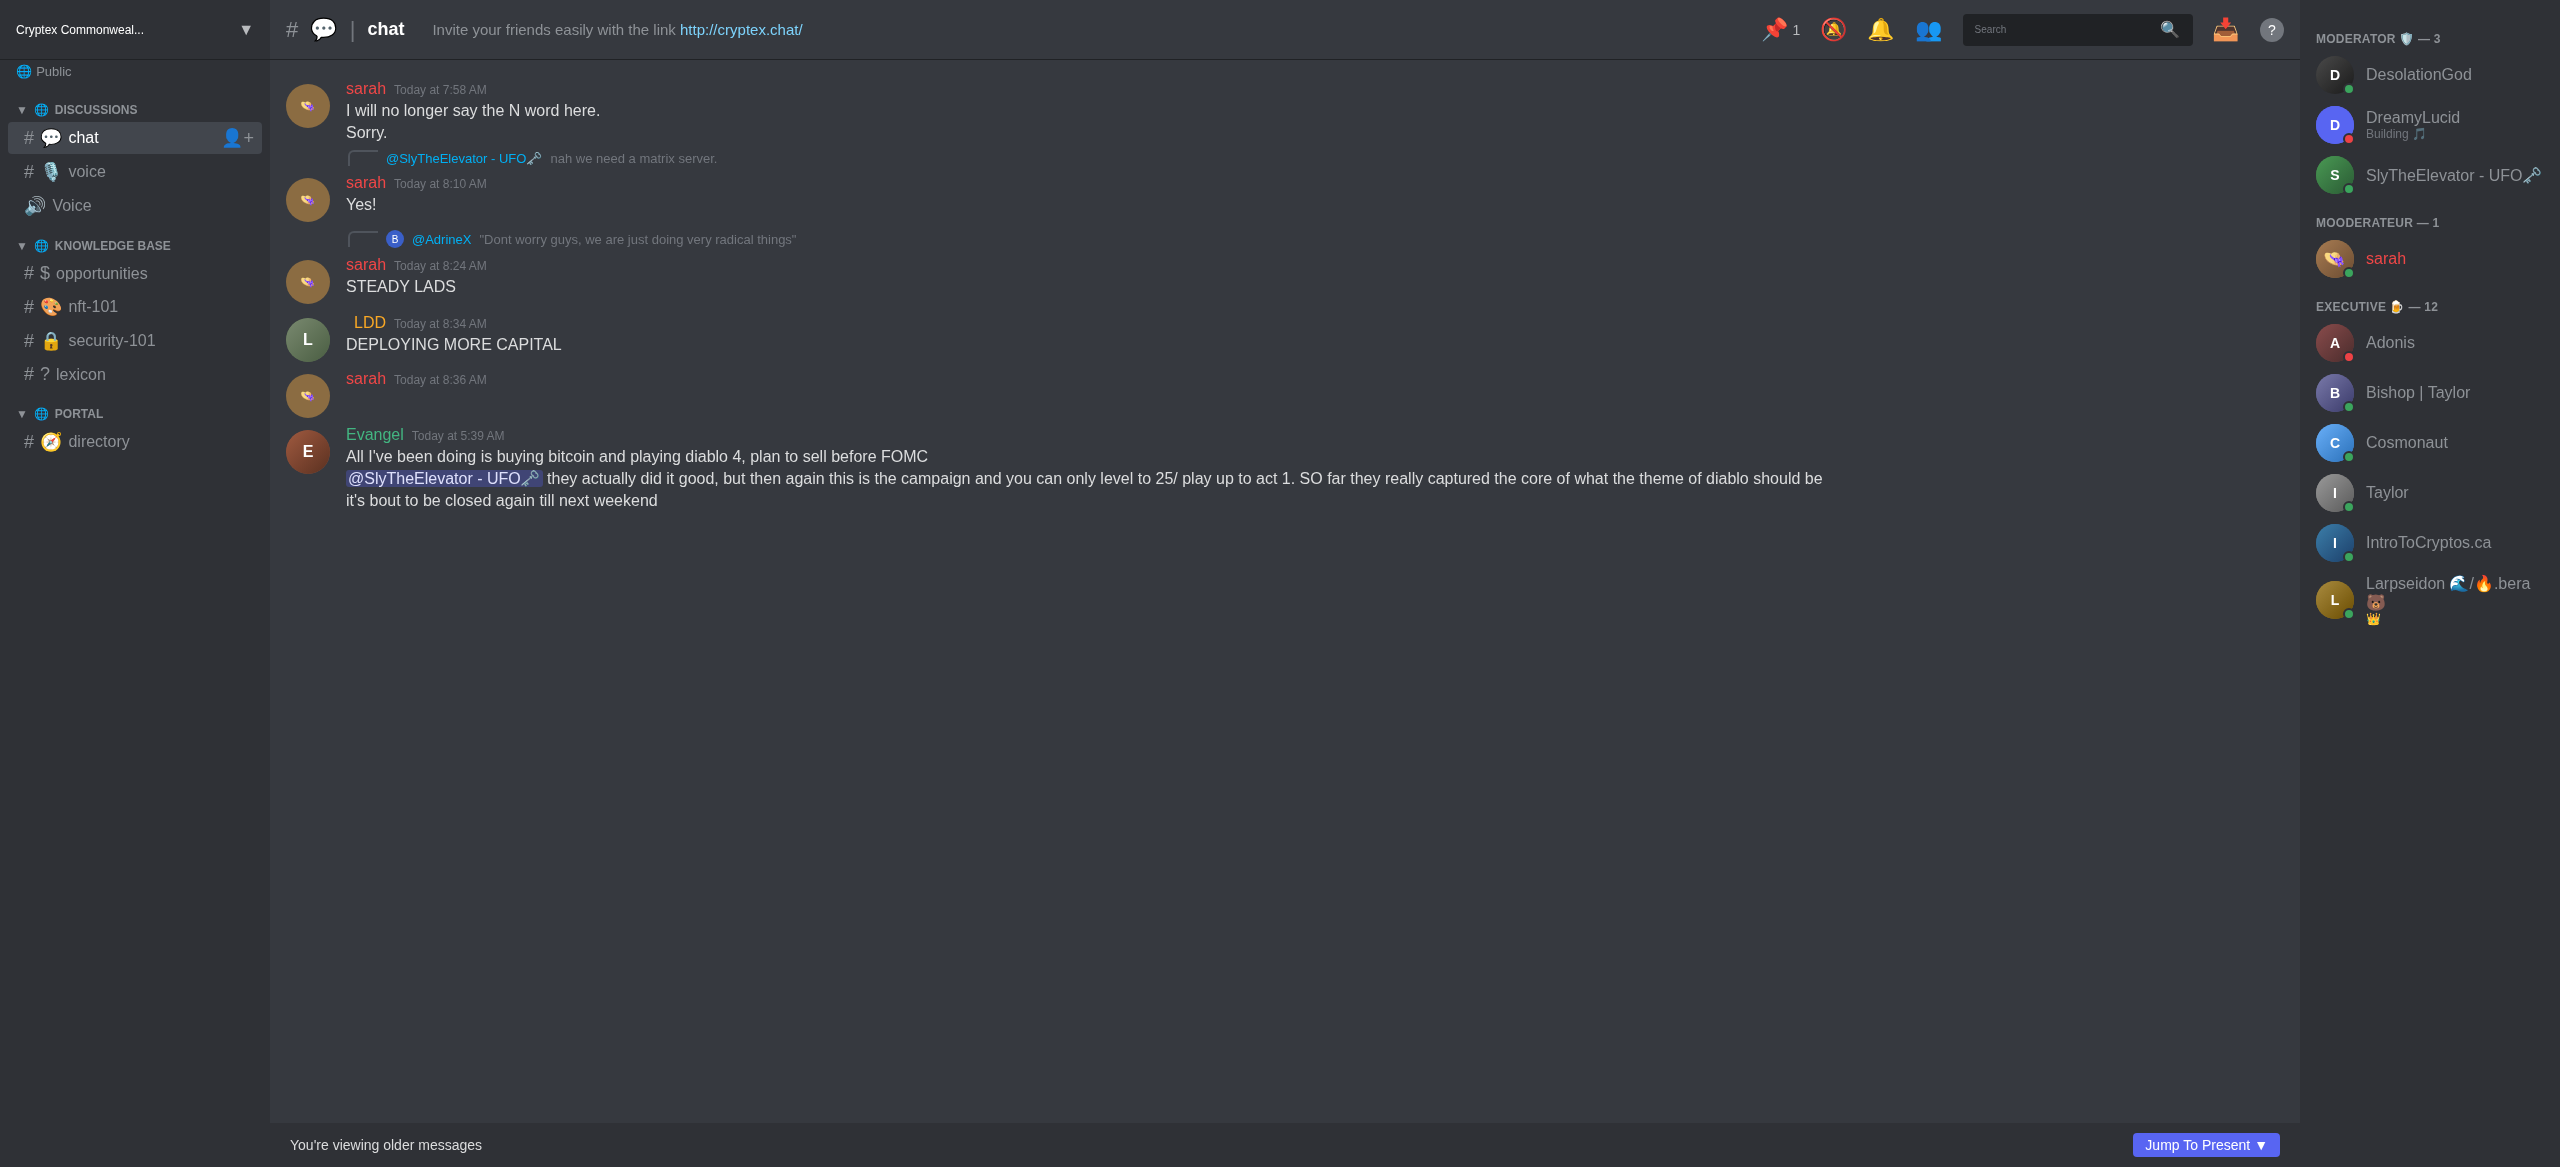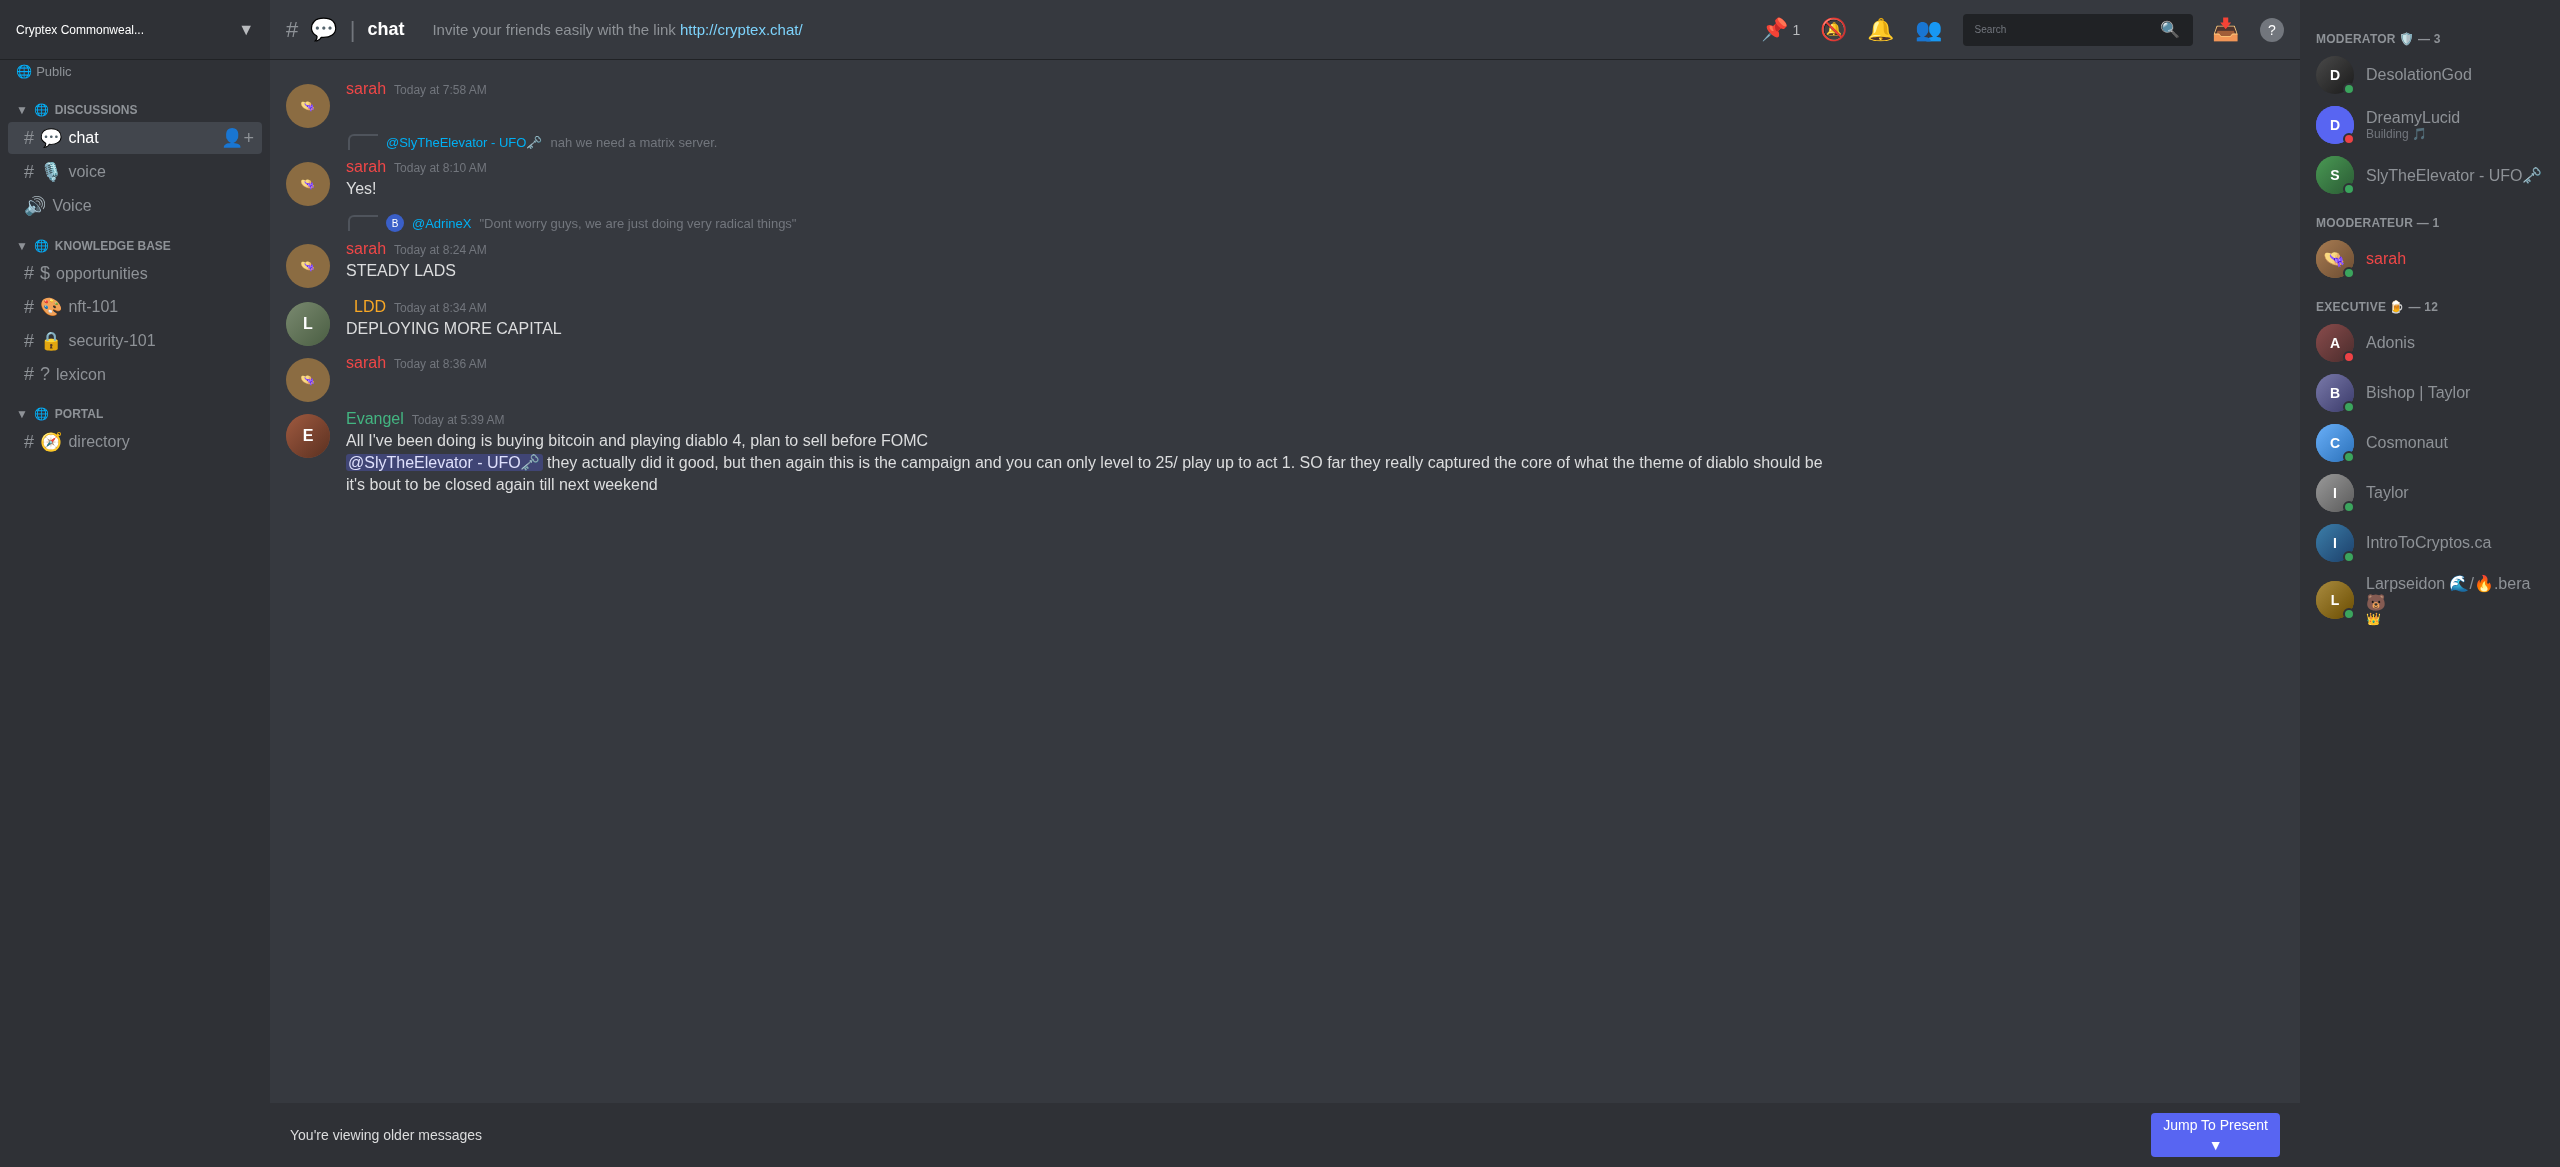--- a/index.html
+++ b/index.html
@@ -280,21 +280,20 @@
     .jump-to-present {
       background: #5865f2;
       color: #fff;
       padding: 4px 12px;
       border-radius: 4px;
       font-size: 14px;
       cursor: pointer;
       display: flex;
       align-items: center;
       gap: 4px;
-      flex-direction: column;
     }
 
     
     .members-panel {
       width: 260px;
       background: #2f3136;
       padding: 16px 8px;
       overflow-y: auto;
       flex-shrink: 0;
     }
@@ -481,20 +480,24 @@
 
     <div class="message-group">
       <div class="avatar" style="background:#8b6c42;">
         <span style="font-size:12px;">👒</span>
       </div>
       <div class="message-content">
         <div class="message-header">
           <span class="message-username username-sarah">sarah</span>
           <span class="message-timestamp">Today at 7:58 AM</span>
         </div>
+        <div class="message-text">
+          <span>I will no longer say the N word here.</span><br>
+          <span>Sorry.</span>
+        </div>
       </div>
     </div>
 
     <div style="position:relative; padding: 2px 0;">
       <div class="reply-indicator">
         <div style="width:30px; height:16px; border-top:2px solid #4f545c; border-left:2px solid #4f545c; border-radius:6px 0 0 0; margin-left:20px;"></div>
         <span style="color:#00b0f4;">@SlyTheElevator - UFO🗝️</span>
         <span>nah we need a matrix server.</span>
       </div>
       <div class="message-group">

